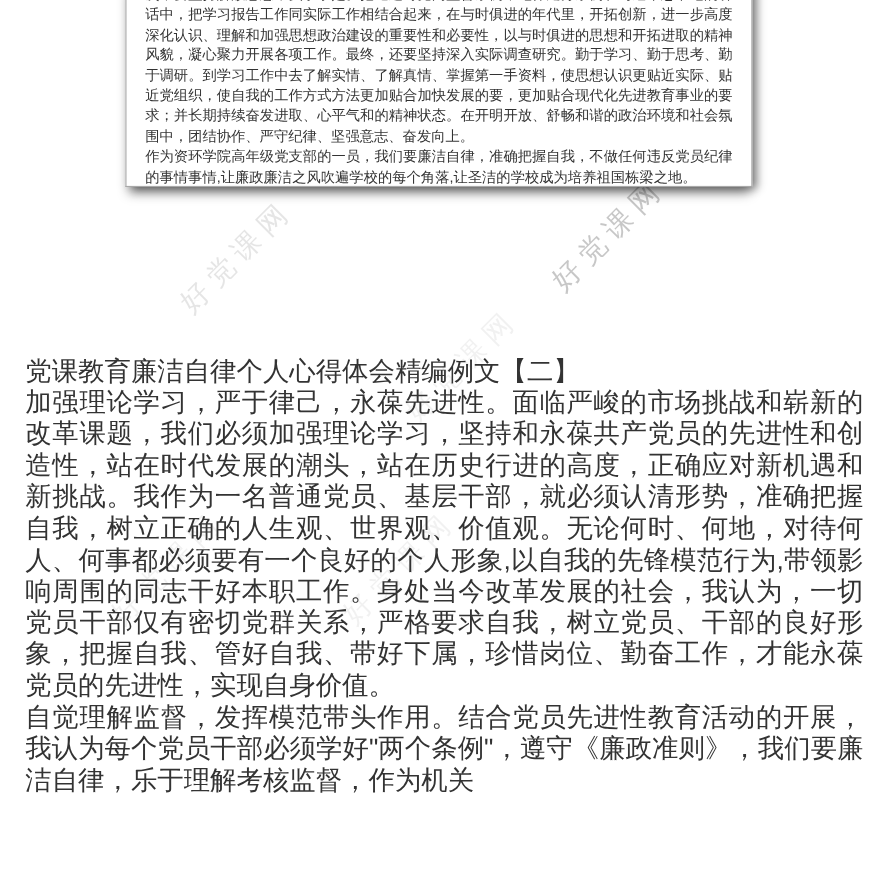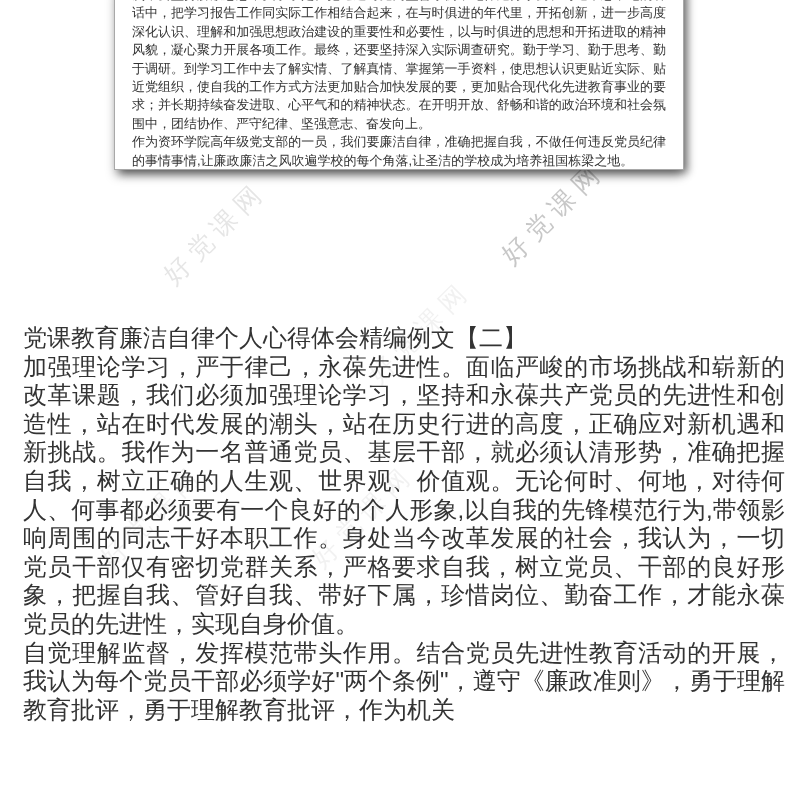--- a/index.html
+++ b/index.html
@@ -90,16 +90,16 @@
   <div class="wm wm-faint wm-5">好党课网</div>
 
   <div class="doc-page">
     <p>次，要坚持解放思想，实事求是。把透过对党内监督条例，纪律处分条例和习近平总书记的讲话中，把学习报告工作同实际工作相结合起来，在与时俱进的年代里，开拓创新，进一步高度深化认识、理解和加强思想政治建设的重要性和必要性，以与时俱进的思想和开拓进取的精神风貌，凝心聚力开展各项工作。最终，还要坚持深入实际调查研究。勤于学习、勤于思考、勤于调研。到学习工作中去了解实情、了解真情、掌握第一手资料，使思想认识更贴近实际、贴近党组织，使自我的工作方式方法更加贴合加快发展的要，更加贴合现代化先进教育事业的要求；并长期持续奋发进取、心平气和的精神状态。在开明开放、舒畅和谐的政治环境和社会氛围中，团结协作、严守纪律、坚强意志、奋发向上。</p>
     <p>作为资环学院高年级党支部的一员，我们要廉洁自律，准确把握自我，不做任何违反党员纪律的事情事情,让廉政廉洁之风吹遍学校的每个角落,让圣洁的学校成为培养祖国栋梁之地。</p>
   </div>
 
   <div class="article">
     <p>党课教育廉洁自律个人心得体会精编例文【二】</p>
     <p>加强理论学习，严于律己，永葆先进性。面临严峻的市场挑战和崭新的改革课题，我们必须加强理论学习，坚持和永葆共产党员的先进性和创造性，站在时代发展的潮头，站在历史行进的高度，正确应对新机遇和新挑战。我作为一名普通党员、基层干部，就必须认清形势，准确把握自我，树立正确的人生观、世界观、价值观。无论何时、何地，对待何人、何事都必须要有一个良好的个人形象,以自我的先锋模范行为,带领影响周围的同志干好本职工作。身处当今改革发展的社会，我认为，一切党员干部仅有密切党群关系，严格要求自我，树立党员、干部的良好形象，把握自我、管好自我、带好下属，珍惜岗位、勤奋工作，才能永葆党员的先进性，实现自身价值。</p>
-    <p>自觉理解监督，发挥模范带头作用。结合党员先进性教育活动的开展，我认为每个党员干部必须学好"两个条例"，遵守《廉政准则》，勇于理解教育批评，勇于理解教育批评，作为机关</p>
+    <p>自觉理解监督，发挥模范带头作用。结合党员先进性教育活动的开展，我认为每个党员干部必须学好"两个条例"，遵守《廉政准则》，我们要廉洁自律，乐于理解考核监督，作为机关</p>
   </div>
 
 </div>
 
 </body></html>

